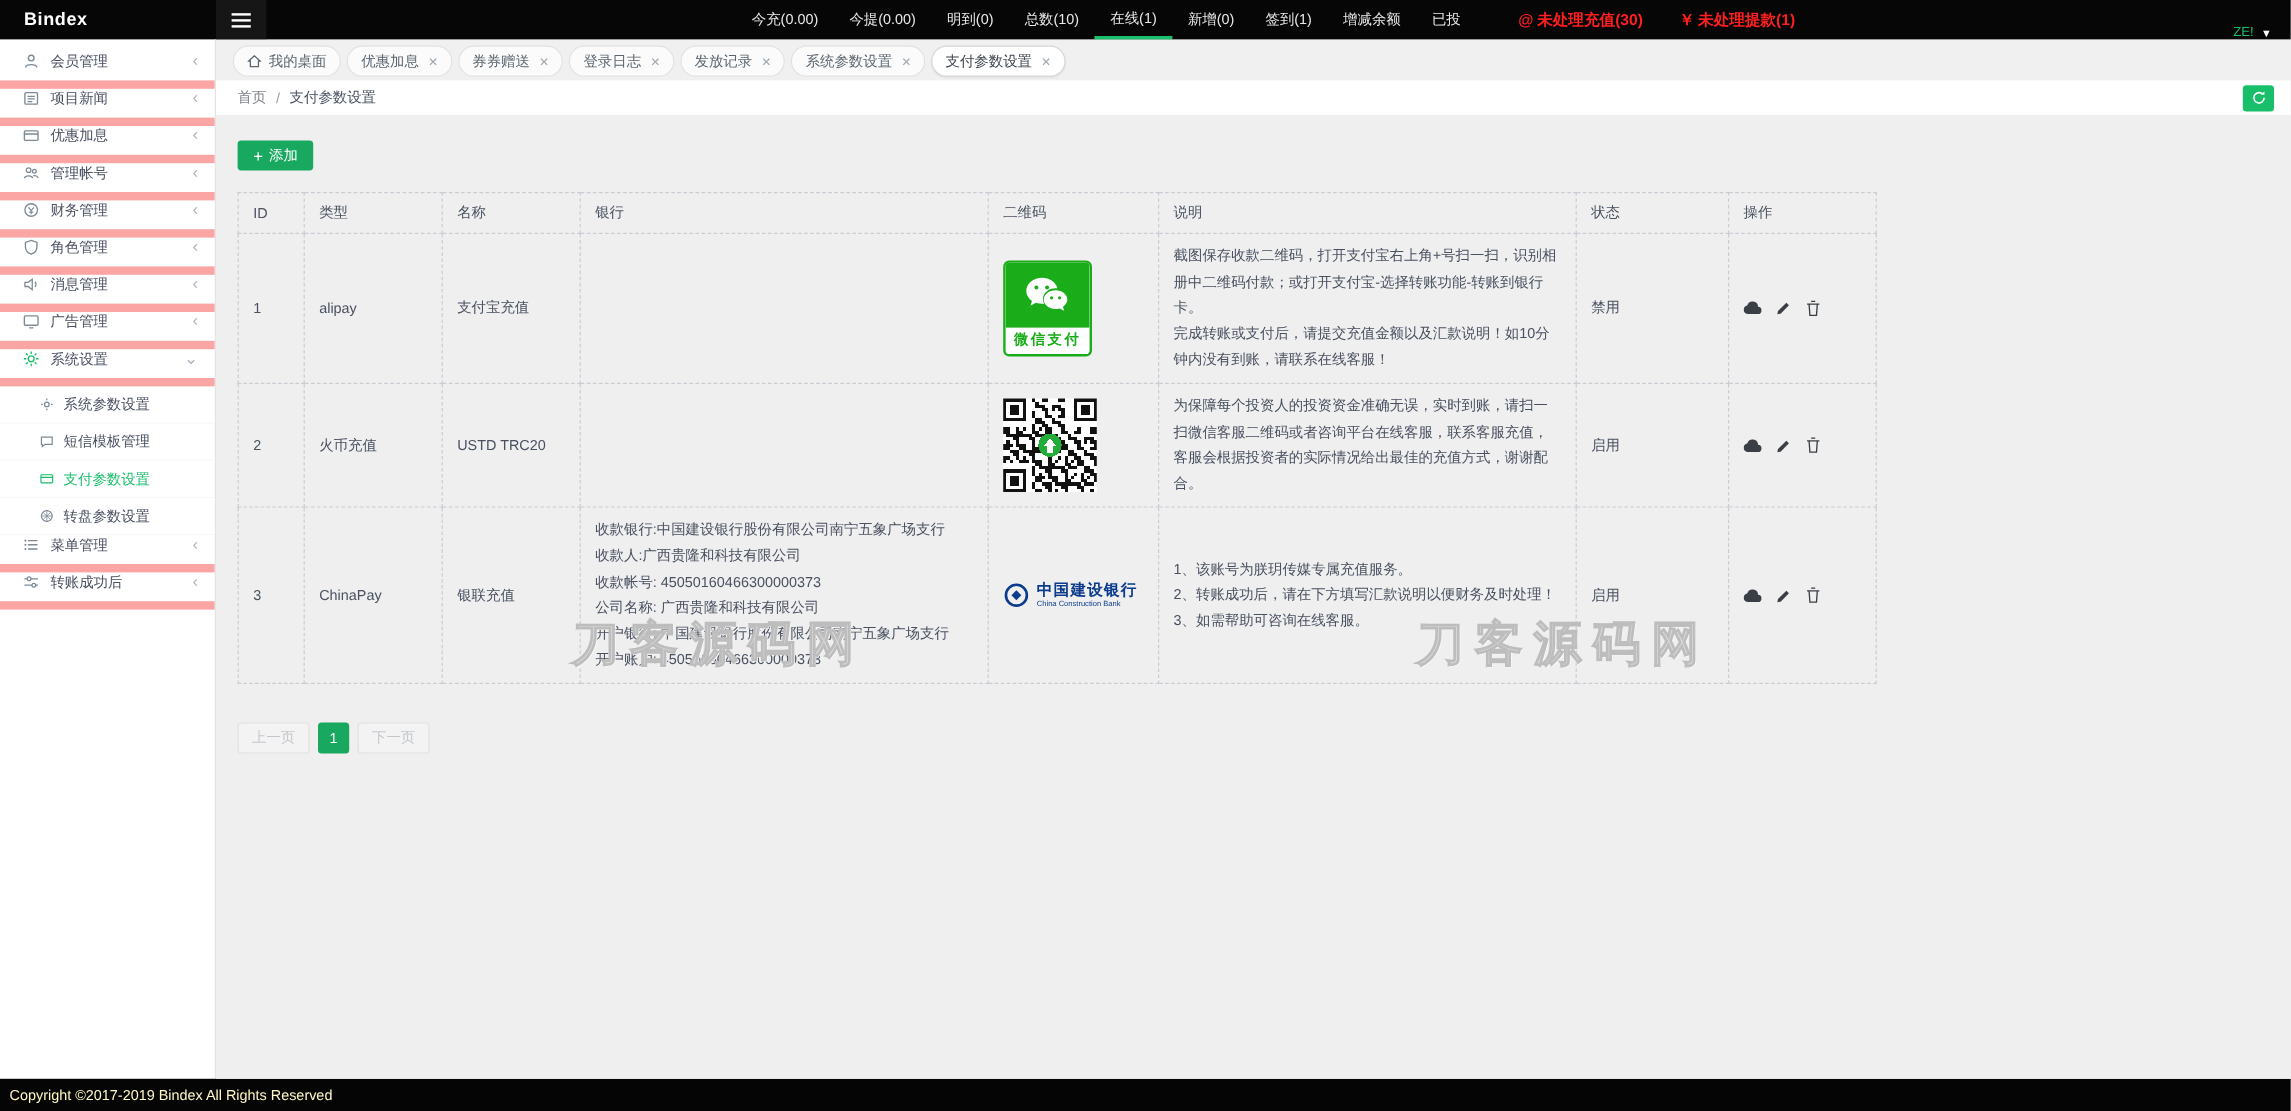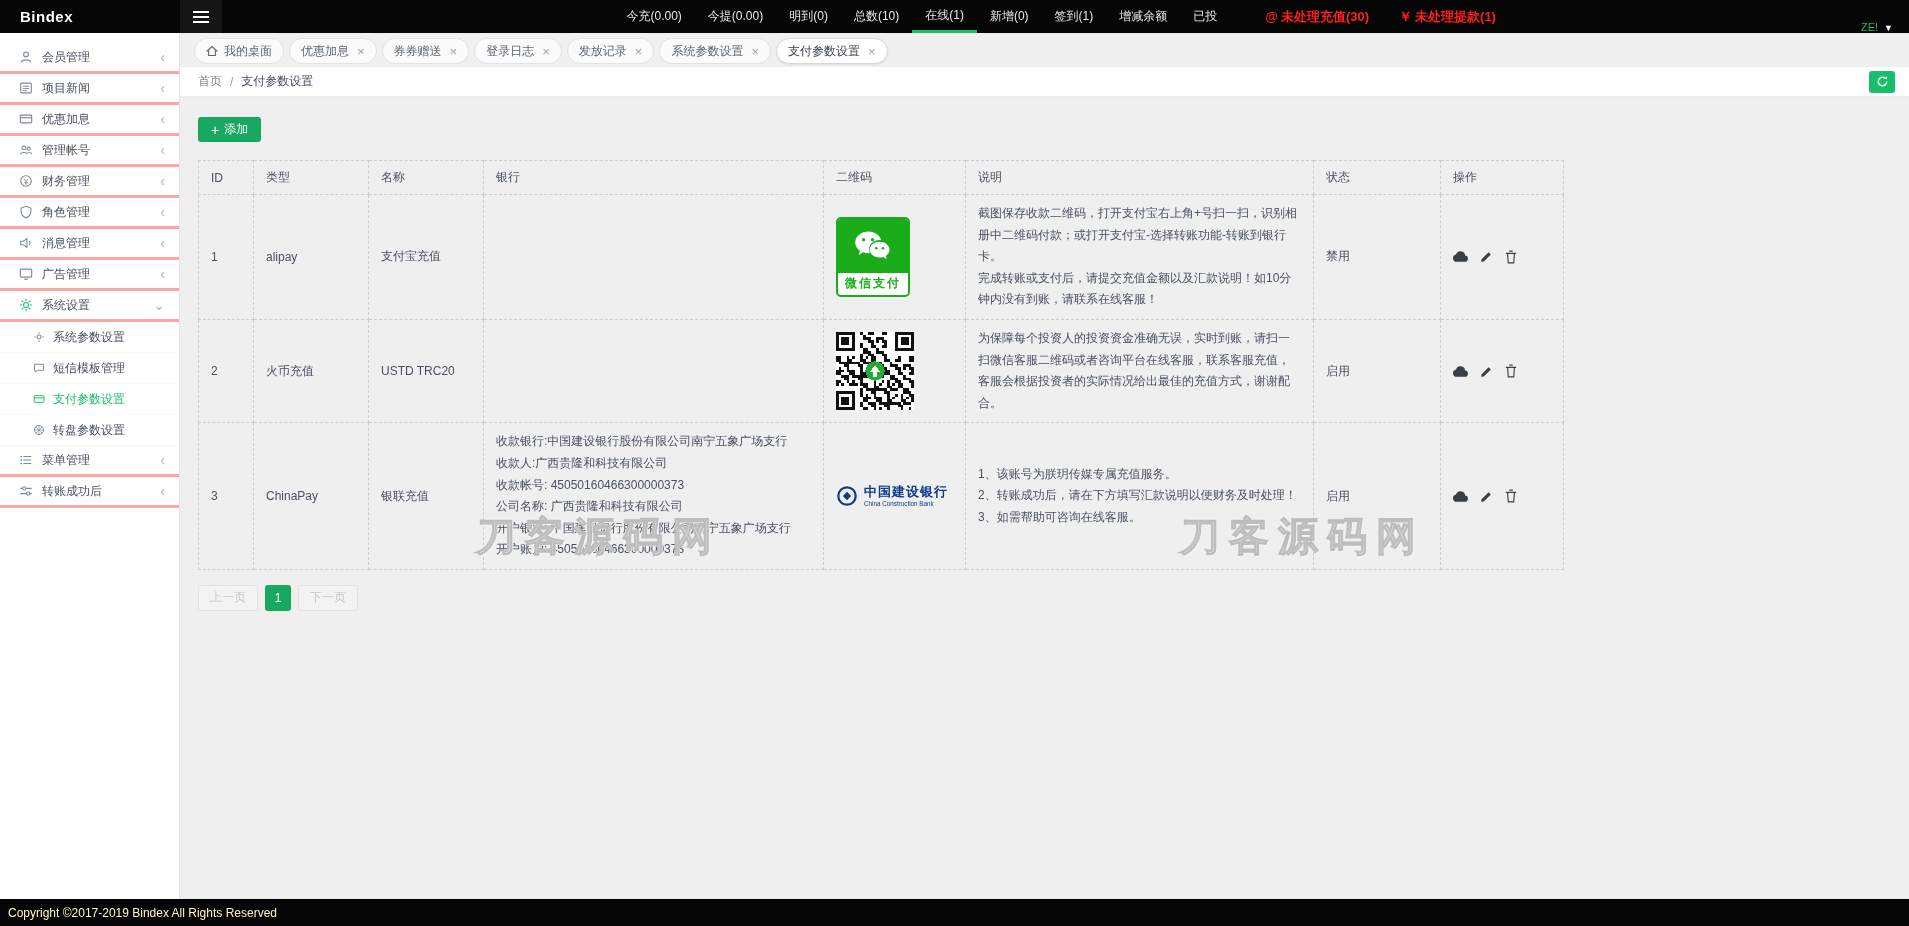--- a/index.html
+++ b/index.html
@@ -16,21 +16,21 @@
   .stat{display:flex;align-items:center;padding:0 13px;cursor:pointer;white-space:nowrap}
   .stat.active{border-bottom:3px solid #19be6b}
   .topbar-alerts{display:flex;align-items:stretch;margin-left:20px}
   .alert{display:flex;align-items:center;gap:3px;padding:0 15px;color:#ff1f1f;font-size:13px;font-weight:bold;cursor:pointer;white-space:nowrap}
   .topbar-user{display:flex;align-items:flex-end;gap:6px;margin-left:350px;padding-right:16px;color:#19be6b;cursor:pointer;font-size:11px}
   .caret{color:#fff;font-size:9px}
 
   
   .middle{flex:1;display:flex;min-height:0}
   .sidebar{width:180px;background:#fff;border-right:1px solid #e4e4e4;padding-top:10px;overflow:hidden;flex-shrink:0}
-  .side-item{height:31px;display:flex;align-items:center;padding:0 14px 0 18px;border-bottom:3px solid #fca5a5;color:#495060;cursor:pointer}
+  .side-item{height:31px;display:flex;align-items:flex-start;padding:0 14px 0 18px;border-bottom:7px solid #fca5a5;color:#495060;cursor:pointer}
   .mi{display:inline-flex;align-items:center;justify-content:center;color:#7d8a96}
   .side-item .mi{width:15px;height:15px;margin-right:9px}
   .mi.green{color:#19be6b}
   .chev{margin-left:auto;color:#aab3bd;font-size:14px;line-height:1}
   .sub-item{height:31px;display:flex;align-items:center;padding-left:32px;border-bottom:1px solid #f7f7f7;color:#495060;cursor:pointer}
   .sub-item .mi{width:13px;height:13px;margin-right:8px}
   .sub-item.active{color:#19be6b}
 
   .main{flex:1;display:flex;flex-direction:column;min-width:0}
 
@@ -66,21 +66,21 @@
   .wx-logo{height:54px;background:#1aad19;display:flex;align-items:center;justify-content:center}
   .wx-label{height:22px;display:flex;align-items:center;justify-content:center;color:#1aad19;font-weight:bold;letter-spacing:2px}
 
   
   .ccb{display:flex;align-items:center;gap:6px}
   .ccb-texts{display:flex;flex-direction:column;line-height:1.2}
   .ccb-texts b{color:#0b3b8c;font-size:13px;letter-spacing:1px}
   .ccb-texts i{color:#0b3b8c;font-style:normal;font-size:7px;transform:scale(.9);transform-origin:left}
 
   
-  .pagination{display:flex;gap:7px;margin-top:15px;align-items:flex-start}
+  .pagination{display:flex;gap:7px;margin-top:32px;align-items:flex-start}
   .page-btn{height:26px;min-width:26px;padding:0 11px;display:inline-flex;align-items:center;justify-content:center;border-radius:3px;cursor:pointer}
   .page-btn.disabled{background:#f3f3f3;border:1px solid #e2e2e2;color:#c3c7cc}
   .page-btn.current{background:#19a860;color:#fff;padding:0}
 
   
   .watermark{position:absolute;top:412px;font-size:40px;font-weight:bold;letter-spacing:9px;color:#dcdcdc;-webkit-text-stroke:1px #bdbdbd;text-shadow:1px 1px 0 #fafafa;pointer-events:none;white-space:nowrap}
   .wm1{left:296px}
   .wm2{left:1000px}
 
   

